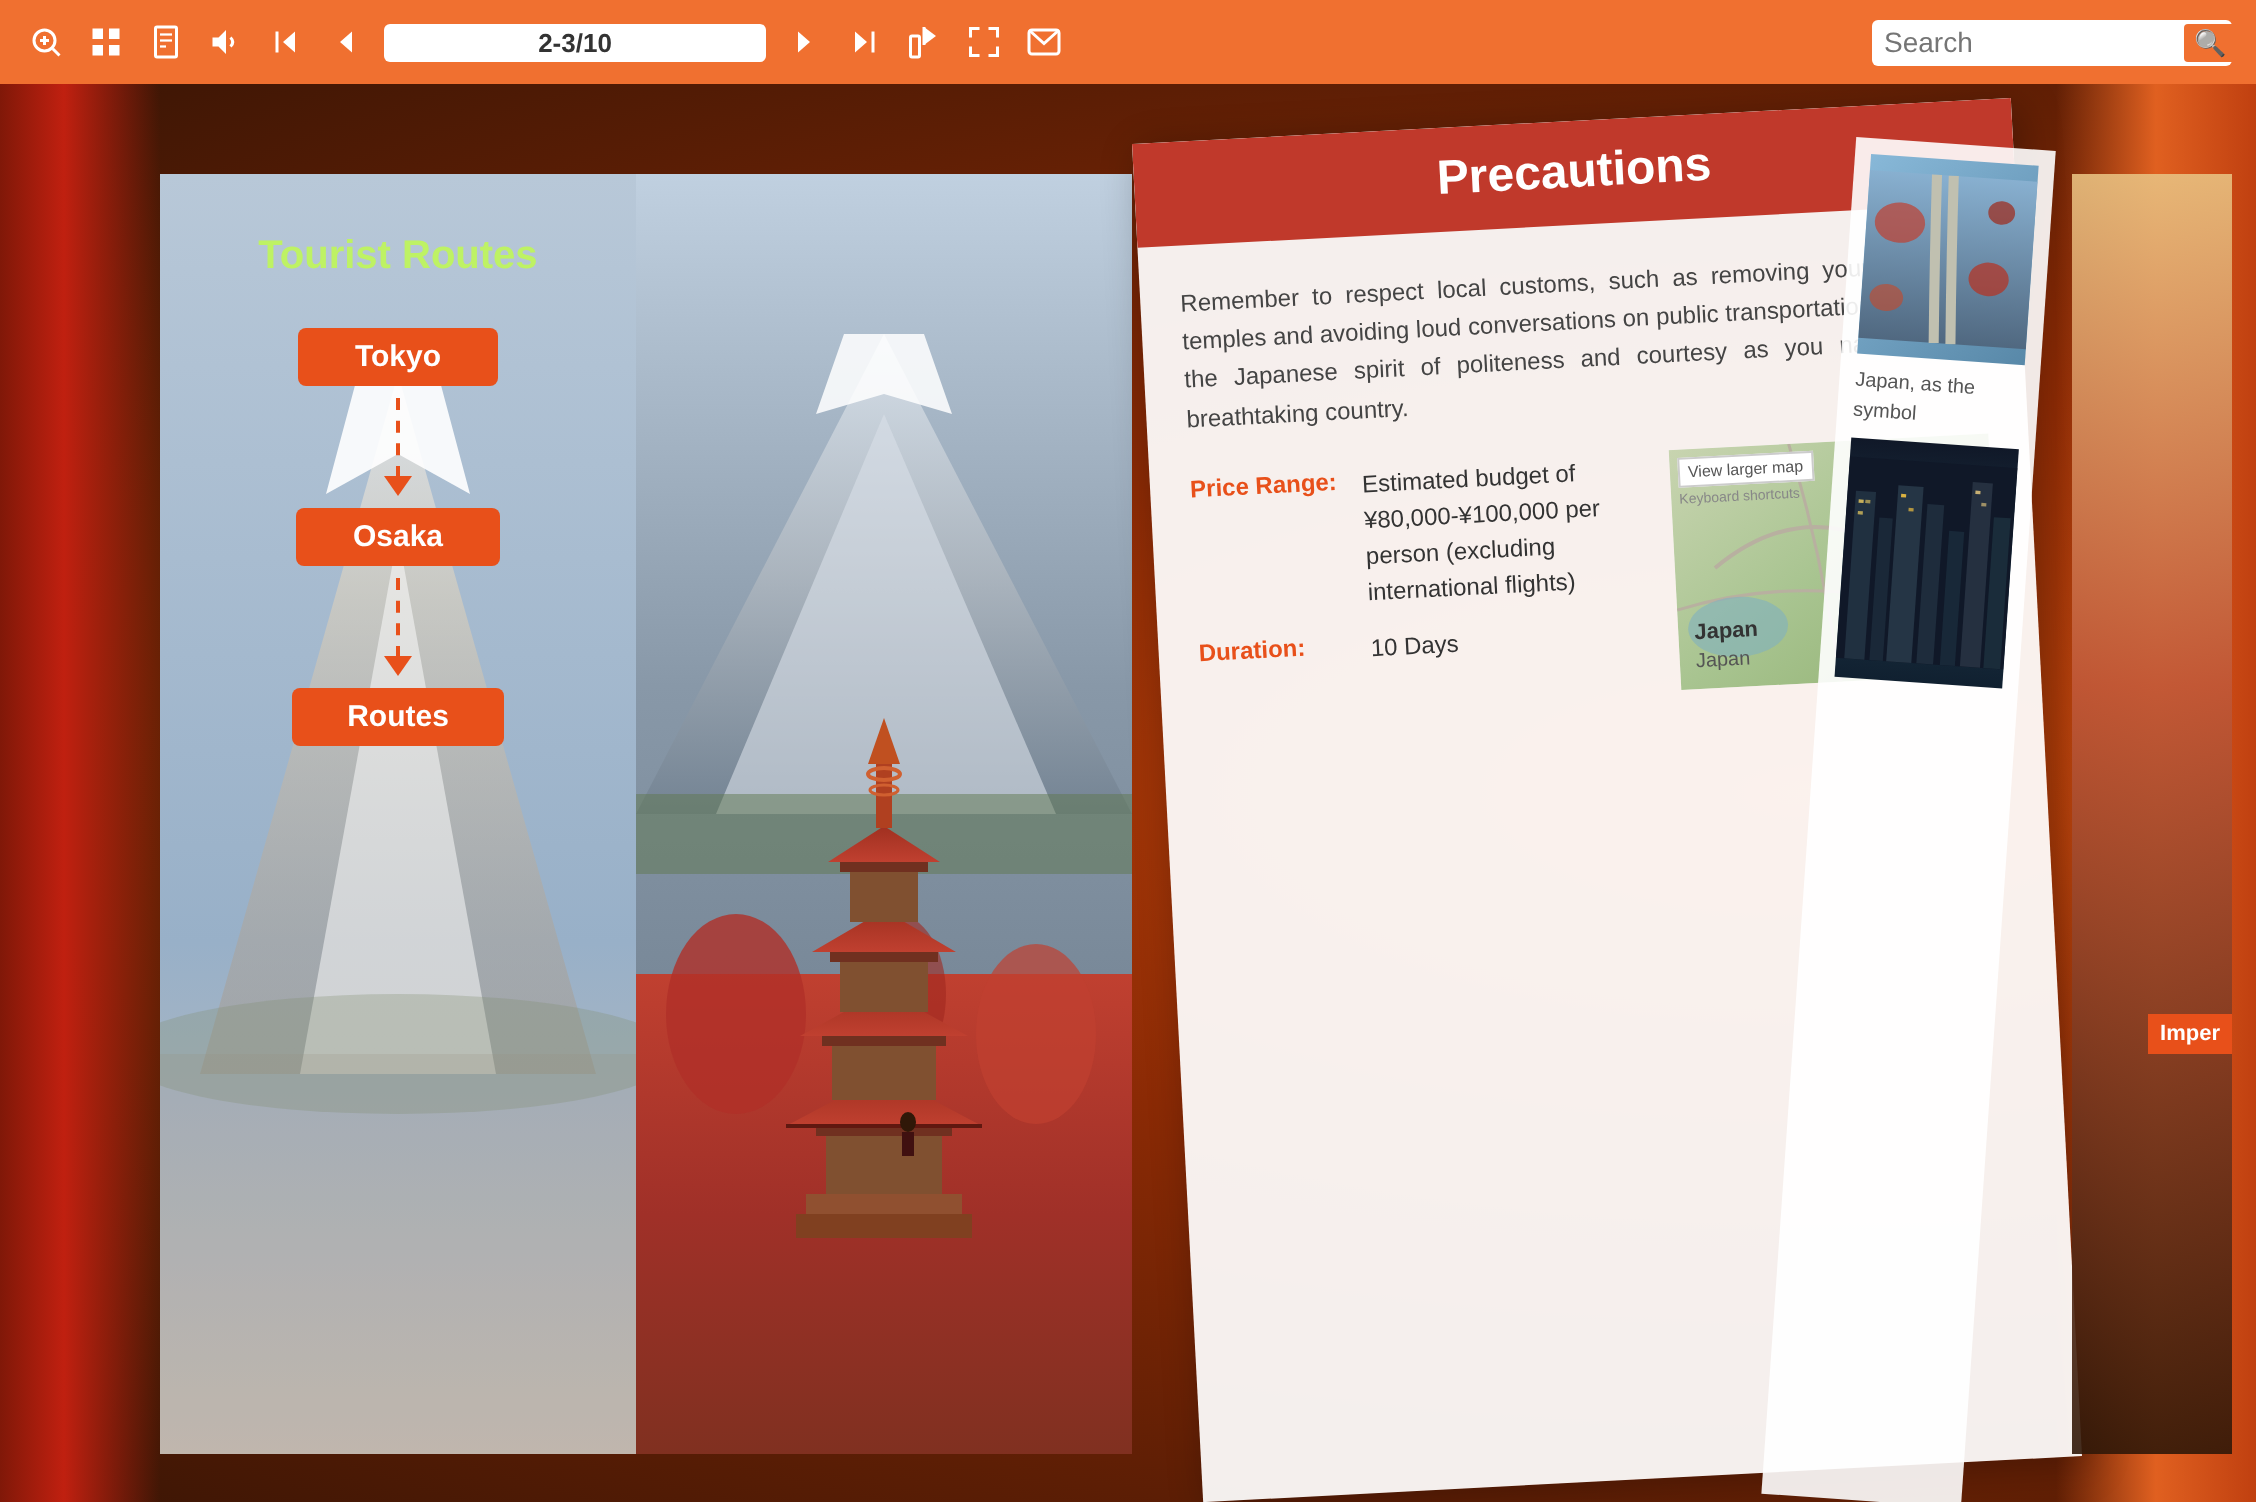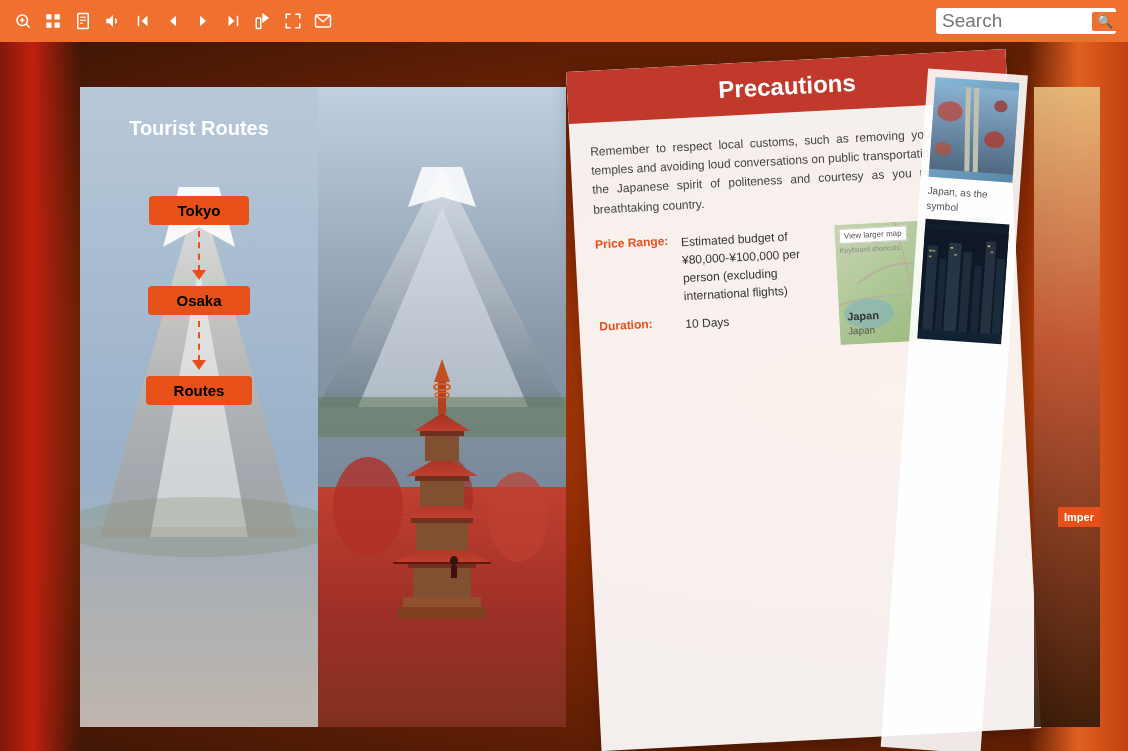--- a/index.html
+++ b/index.html
@@ -54,21 +54,21 @@
       display: flex;
       align-items: center;
       background: white;
       border-radius: 3px;
       padding: 2px 6px;
       width: 180px;
     }
     .search-box input {
       border: none;
       outline: none;
-      font-size: 19px;
+      font-size: 14px;
       width: 150px;
       background: transparent;
     }
     .search-box .search-btn {
       background: #f07030;
       border: none;
       color: white;
       cursor: pointer;
       padding: 2px 5px;
       border-radius: 2px;
@@ -115,30 +115,30 @@
     }
     .left-content {
       position: relative;
       z-index: 2;
       padding: 20px;
       display: flex;
       flex-direction: column;
       align-items: center;
     }
     .left-title {
-      color: #ffffff;
+      color: #bef264;
       font-size: 20px;
       font-weight: bold;
       text-align: center;
-      margin-bottom: 56px;
+      margin-bottom: 24px;
       margin-top: 10px;
     }
     .route-box {
       background: #e8501a;
-      color: #000000;
+      color: #ffffff;
       padding: 6px 28px;
       border-radius: 4px;
       font-size: 15px;
       font-weight: bold;
       text-align: center;
       min-width: 90px;
     }
     .route-arrow {
       display: flex;
       flex-direction: column;
@@ -223,23 +223,23 @@
     }
     .info-value {
       color: #333;
       font-size: 12px;
       line-height: 1.5;
     }
 
     
     #page-far-right {
       position: absolute;
-      right: 28px;
+      right: 12px;
       top: 45px;
-      width: 66px;
+      width: 80px;
       height: 640px;
       z-index: 4;
       overflow: hidden;
     }
 
     
     #page-strip {
       position: absolute;
       right: 100px;
       top: 30px;
@@ -340,20 +340,21 @@
         <polygon points="18,5 10,12 18,19" fill="white"></polygon>
       </svg>
   </span>
 
   <span class="tool-icon">
     <svg viewBox="0 0 24 24">
         <polygon points="16,5 8,12 16,19" fill="white"></polygon>
       </svg>
   </span>
 
+  <input class="page-indicator" type="text" value="2-3/10" style="">
 
   <span class="tool-icon">
     <svg viewBox="0 0 24 24">
         <polygon points="8,5 16,12 8,19" fill="white"></polygon>
       </svg>
   </span>
 
   <span class="tool-icon">
     <svg viewBox="0 0 24 24">
         <line x1="18" y1="5" x2="18" y2="19" stroke="white" stroke-width="2"></line>

